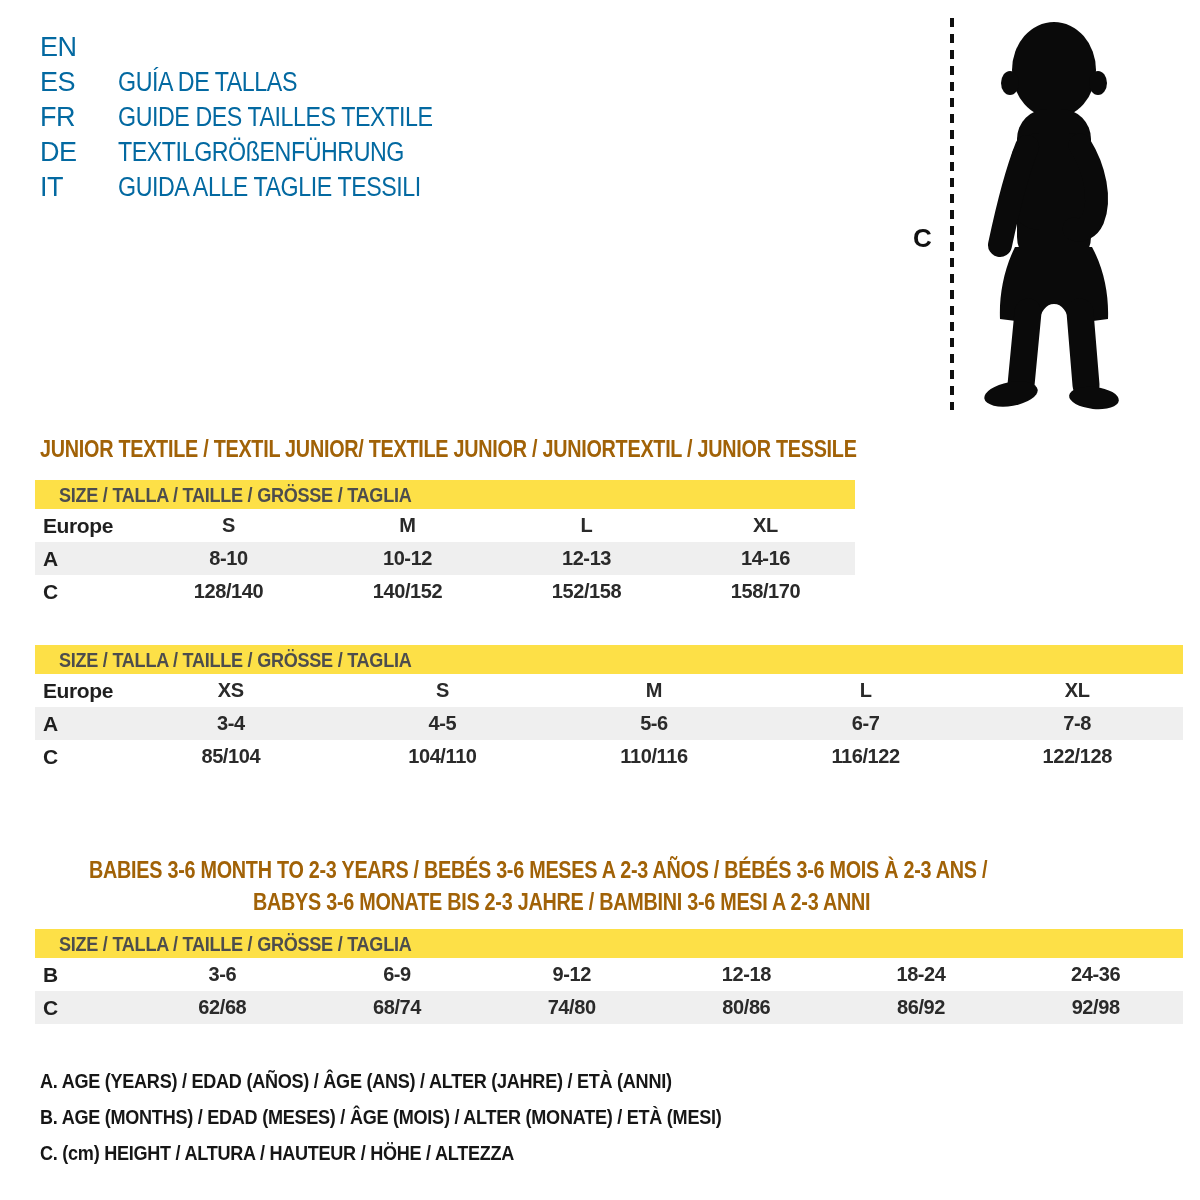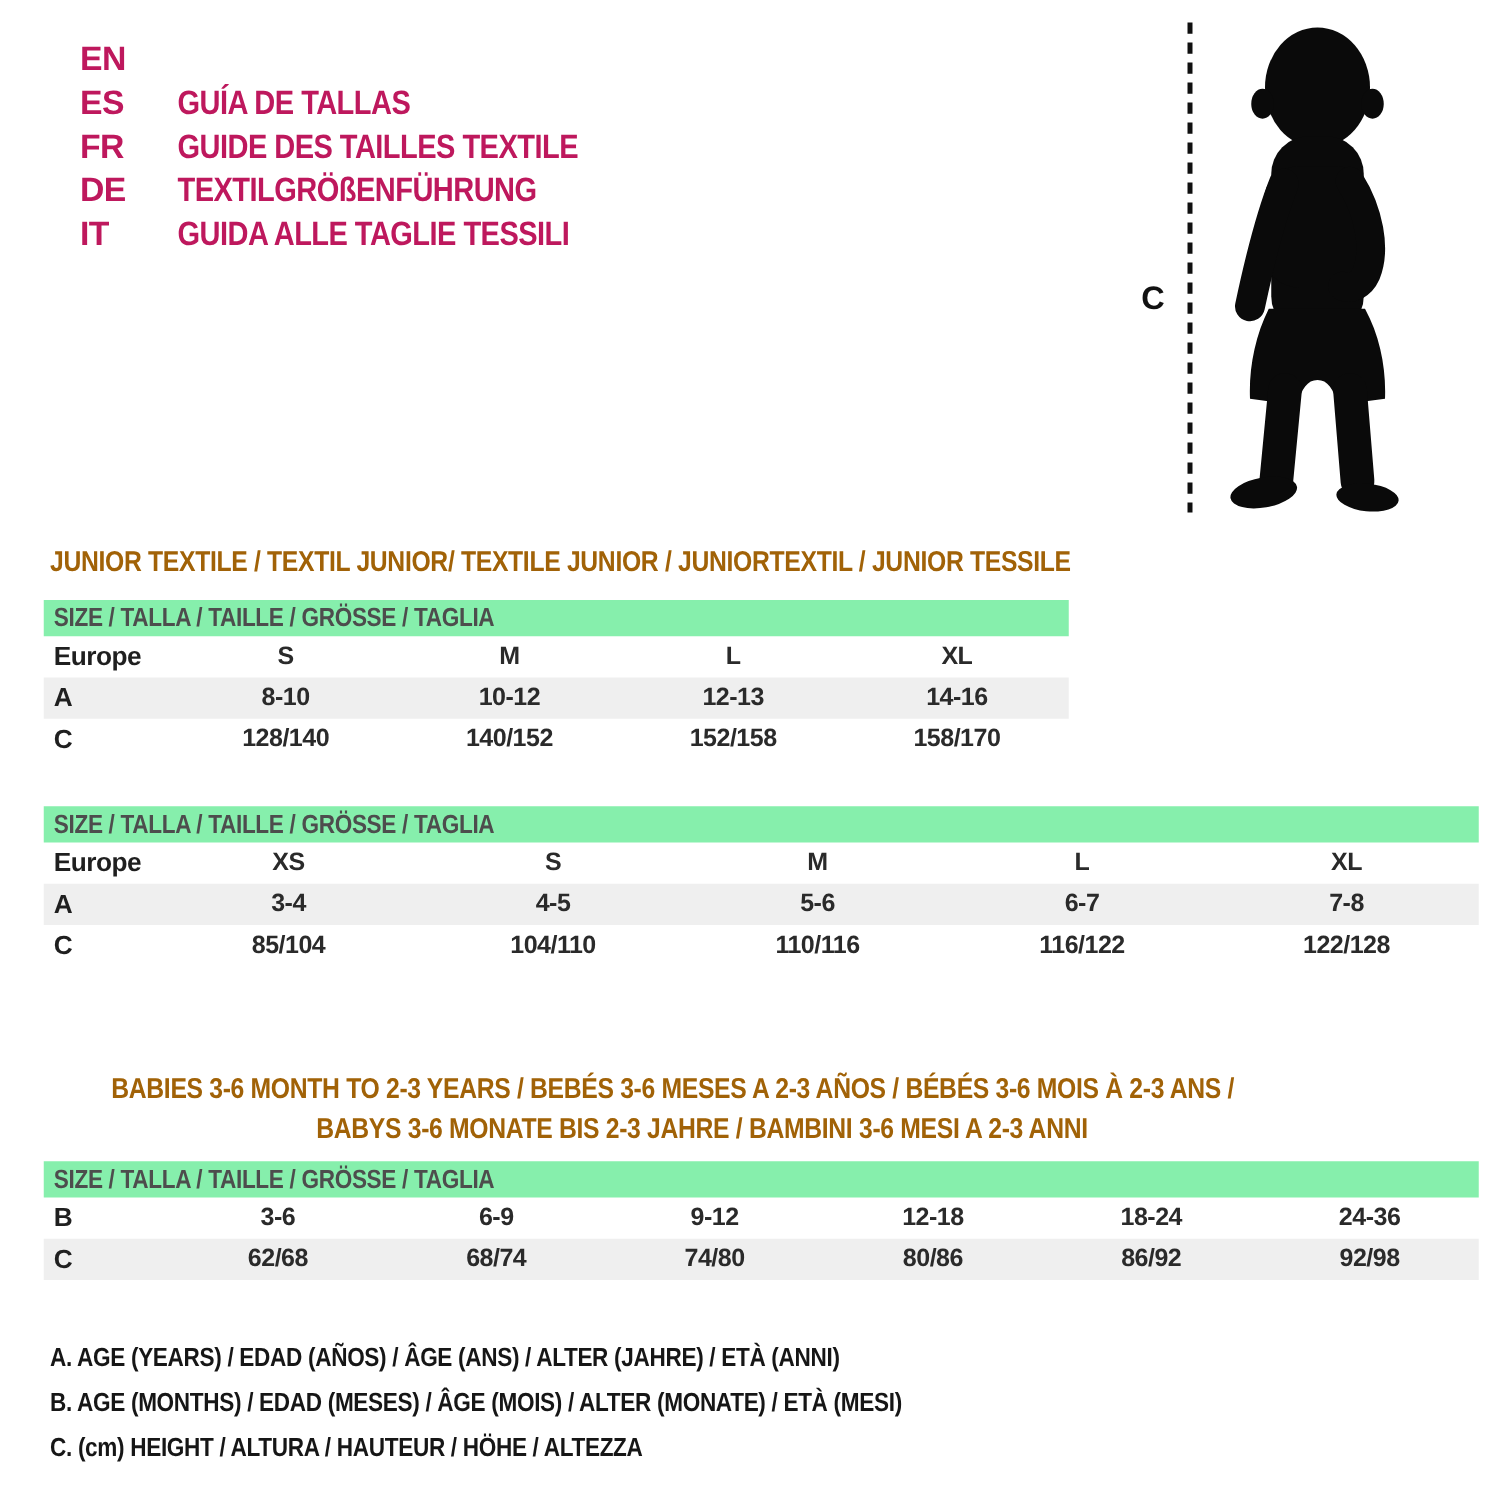--- a/index.html
+++ b/index.html
@@ -6,52 +6,52 @@
   html,body { background:#ffffff; }
   body {
     width:1200px; height:1200px; position:relative; overflow:hidden;
     font-family:"Liberation Sans", sans-serif; color:#1b1b1b;
   }
   .cond { display:inline-block; transform:scaleX(0.86); transform-origin:0 50%; white-space:nowrap; }
 
   
   .langs { position:absolute; left:40px; top:30px; }
   .lang-row { display:grid; grid-template-columns:78px 1fr; height:35px; align-items:center; }
-  .lang-code, .lang-label { font-size:27px; font-weight:700; color:#be185d; letter-spacing:-0.5px;margin-left:24px; }
+  .lang-code, .lang-label { font-size:27px; font-weight:400; color:#0369a1; letter-spacing:-0.5px; }
 
   
   .figure { position:absolute; left:905px; top:12px; width:235px; height:400px; }
   .figure svg { display:block; }
   .measure-label { font-size:26px; font-weight:700; }
 
   
   .sec { position:absolute; left:35px; }
   .sec-junior   { top:437px; width:820px; }
   .sec-children { top:645px; width:1148px; }
   .sec-babies   { top:854px; width:1148px; }
   .sec h2 { font-weight:700; font-size:23px; line-height:24px; margin-left:5px; color:#a16207; letter-spacing:-0.3px; }
   .sec-junior h2, .sec-children h2 { margin-bottom:19px; }
   .sec-babies h2 { line-height:32px; margin-bottom:11px;text-align:center; }
   .t-sub { font-size:14px; vertical-align:-4px; }
 
   .thead {
-    height:29px; background:#86efac; display:flex; align-items:center;
-    padding-left:8px; font-weight:700; font-size:21px; color:#4d4d4d; letter-spacing:-0.3px;
+    height:29px; background:#fde047; display:flex; align-items:center;
+    padding-left:24px; font-weight:700; font-size:21px; color:#4d4d4d; letter-spacing:-0.3px;
   }
   .row { display:grid; height:33px; align-items:center; }
   .sec-junior   .row { grid-template-columns:104px repeat(4,1fr); }
   .sec-children .row { grid-template-columns:90px  repeat(5,1fr); }
   .sec-babies   .row { grid-template-columns:100px repeat(6,1fr); }
   .row.shaded { background:#efefef; }
   .cell { text-align:center; font-weight:700; font-size:20px; color:#2a2a2a; letter-spacing:-0.4px; }
   .cell.lbl { text-align:left; padding-left:8px; font-size:21px; color:#1f1f1f; }
 
   
   .legend { position:absolute; left:40px; top:1069px; }
-  .legend-line { height:36px; display:flex; align-items:center; font-weight:700; font-size:21px; color:#161616; letter-spacing:-0.3px; }
+  .legend-line { height:36px; display:flex; align-items:flex-start; font-weight:700; font-size:21px; color:#161616; letter-spacing:-0.3px; }
 </style>
 </head>
 <body>
 
 <div class="langs">
   <div class="lang-row">
     <span class="lang-code">EN</span>
   </div>
   <div class="lang-row">
     <span class="lang-code">ES</span>

